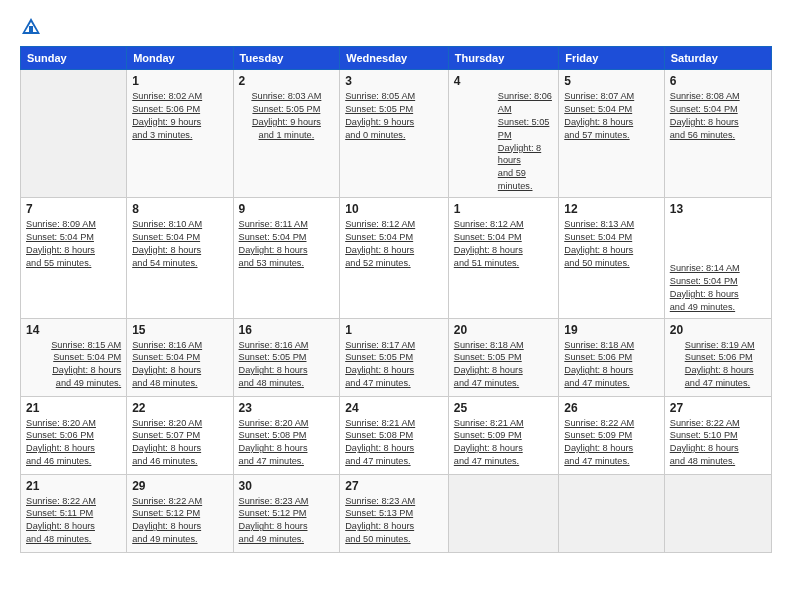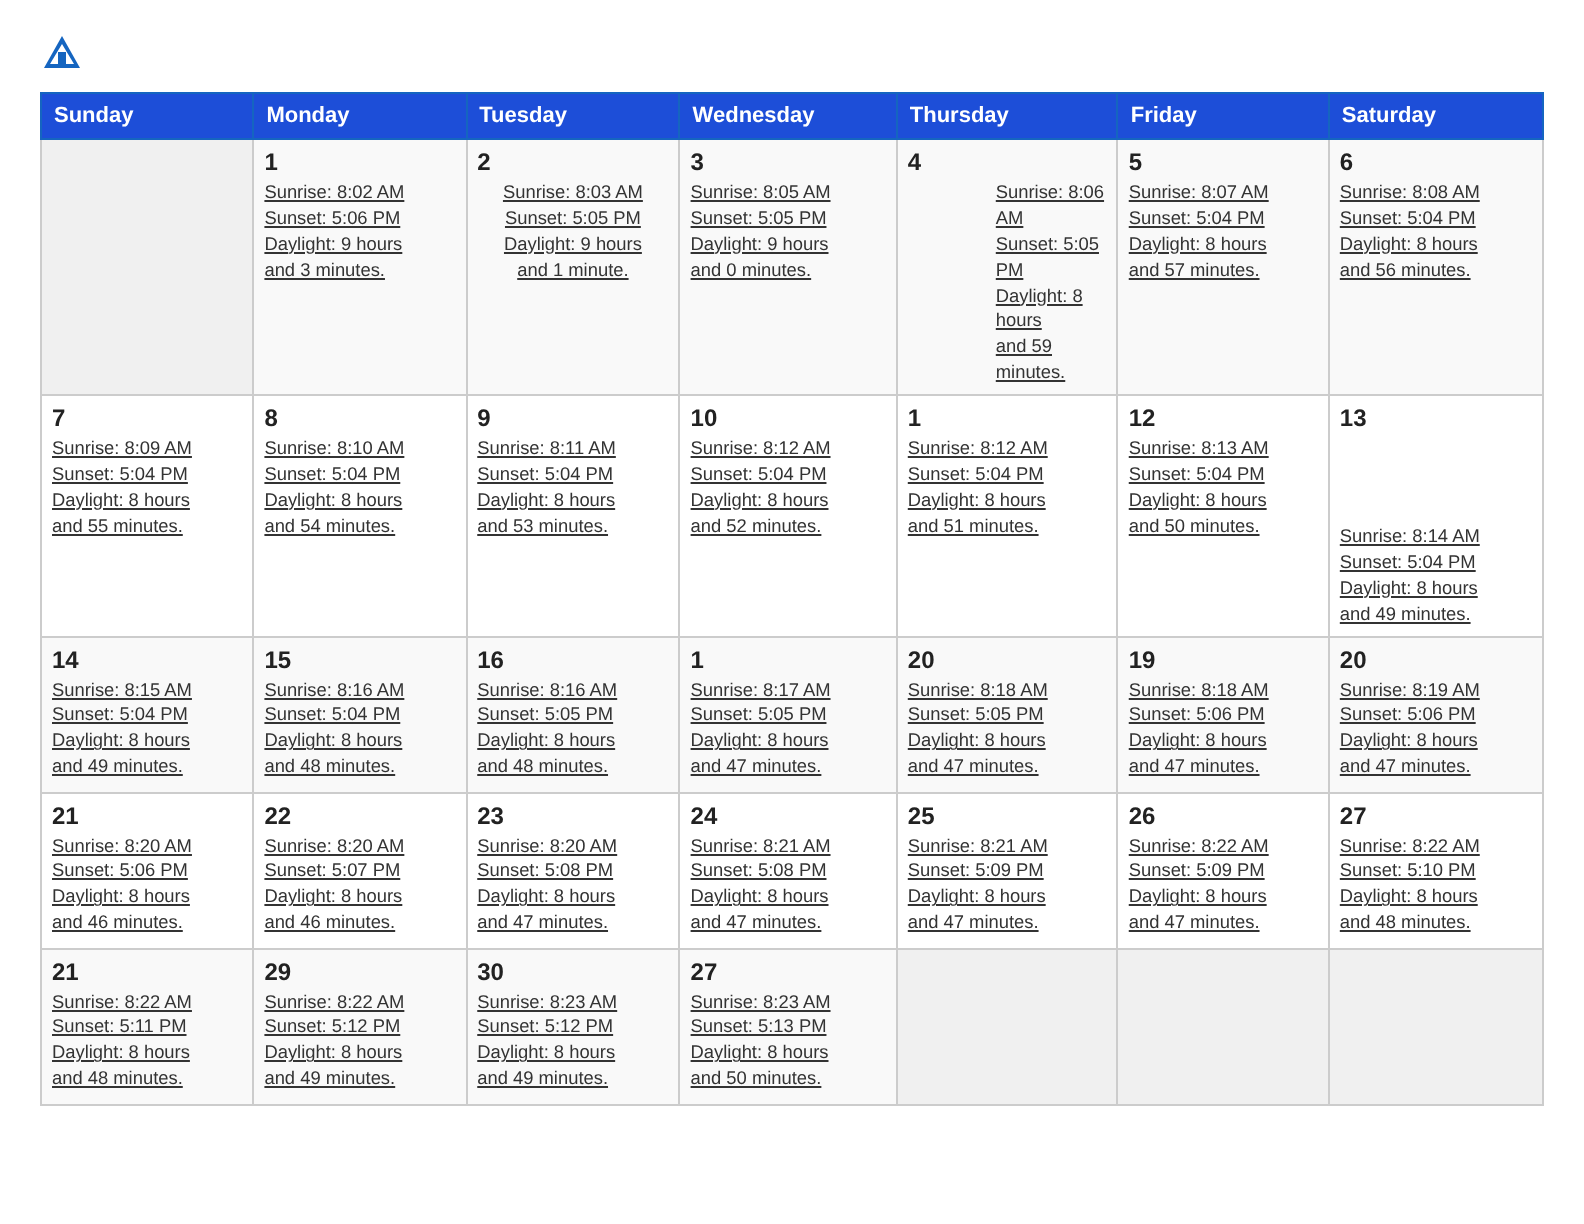--- a/index.html
+++ b/index.html
@@ -220,21 +220,21 @@
             <span class="day-number">13</span>
             <div class="cell-text" style="white-space: pre-line; margin-top: 46px;">Sunrise: 8:14 AM
 Sunset: 5:04 PM
 Daylight: 8 hours
 and 49 minutes.</div>
           </td>
         </tr>
         <tr>
           <td>
             <span class="day-number">14</span>
-            <div class="cell-text" style="white-space: pre-line;">Sunrise: 8:15 AM
+            <div class="cell-text" style="white-space: pre-line; text-align: right;">Sunrise: 8:15 AM
 Sunset: 5:04 PM
 Daylight: 8 hours
 and 49 minutes.</div>
           </td>
           <td>
             <span class="day-number">15</span>
             <div class="cell-text" style="white-space: pre-line;">Sunrise: 8:16 AM
 Sunset: 5:04 PM
 Daylight: 8 hours
 and 48 minutes.</div>
@@ -262,21 +262,21 @@
           </td>
           <td>
             <span class="day-number">19</span>
             <div class="cell-text" style="white-space: pre-line;">Sunrise: 8:18 AM
 Sunset: 5:06 PM
 Daylight: 8 hours
 and 47 minutes.</div>
           </td>
           <td>
             <span class="day-number">20</span>
-            <div class="cell-text" style="white-space: pre-line;">Sunrise: 8:19 AM
+            <div class="cell-text" style="white-space: pre-line; margin-left: 15px;">Sunrise: 8:19 AM
 Sunset: 5:06 PM
 Daylight: 8 hours
 and 47 minutes.</div>
           </td>
         </tr>
         <tr>
           <td>
             <span class="day-number">21</span>
             <div class="cell-text" style="white-space: pre-line;">Sunrise: 8:20 AM
 Sunset: 5:06 PM

